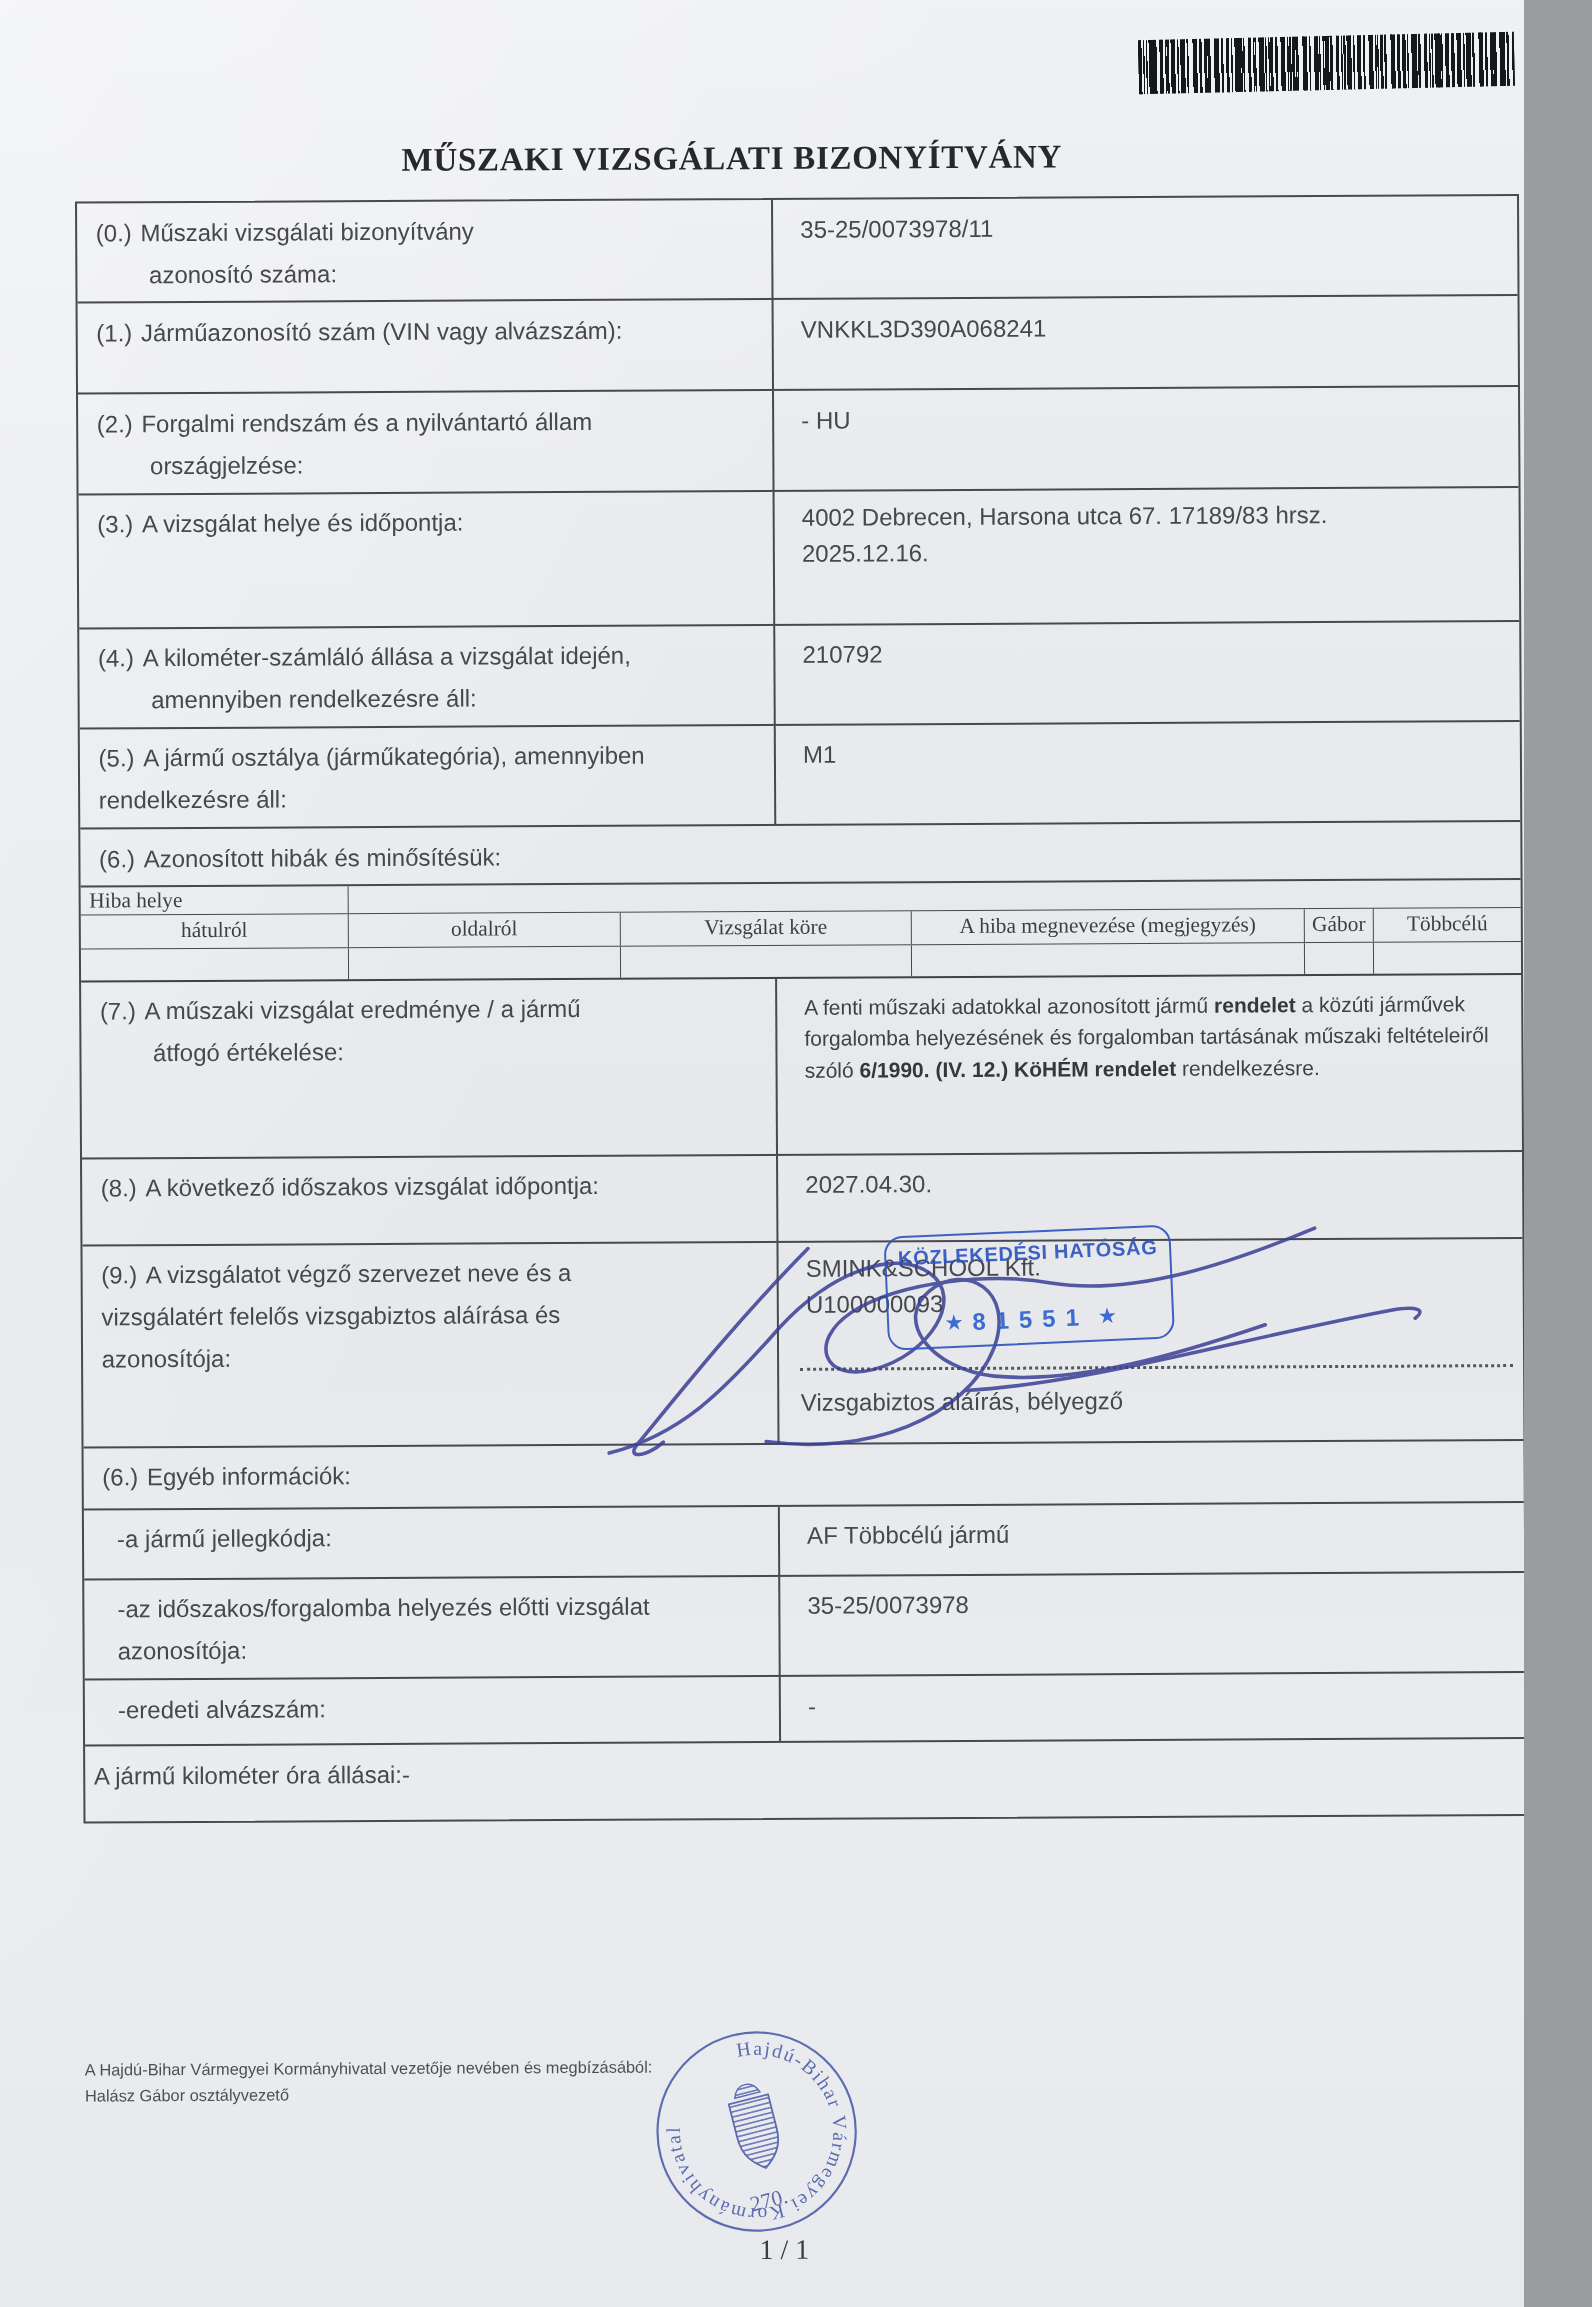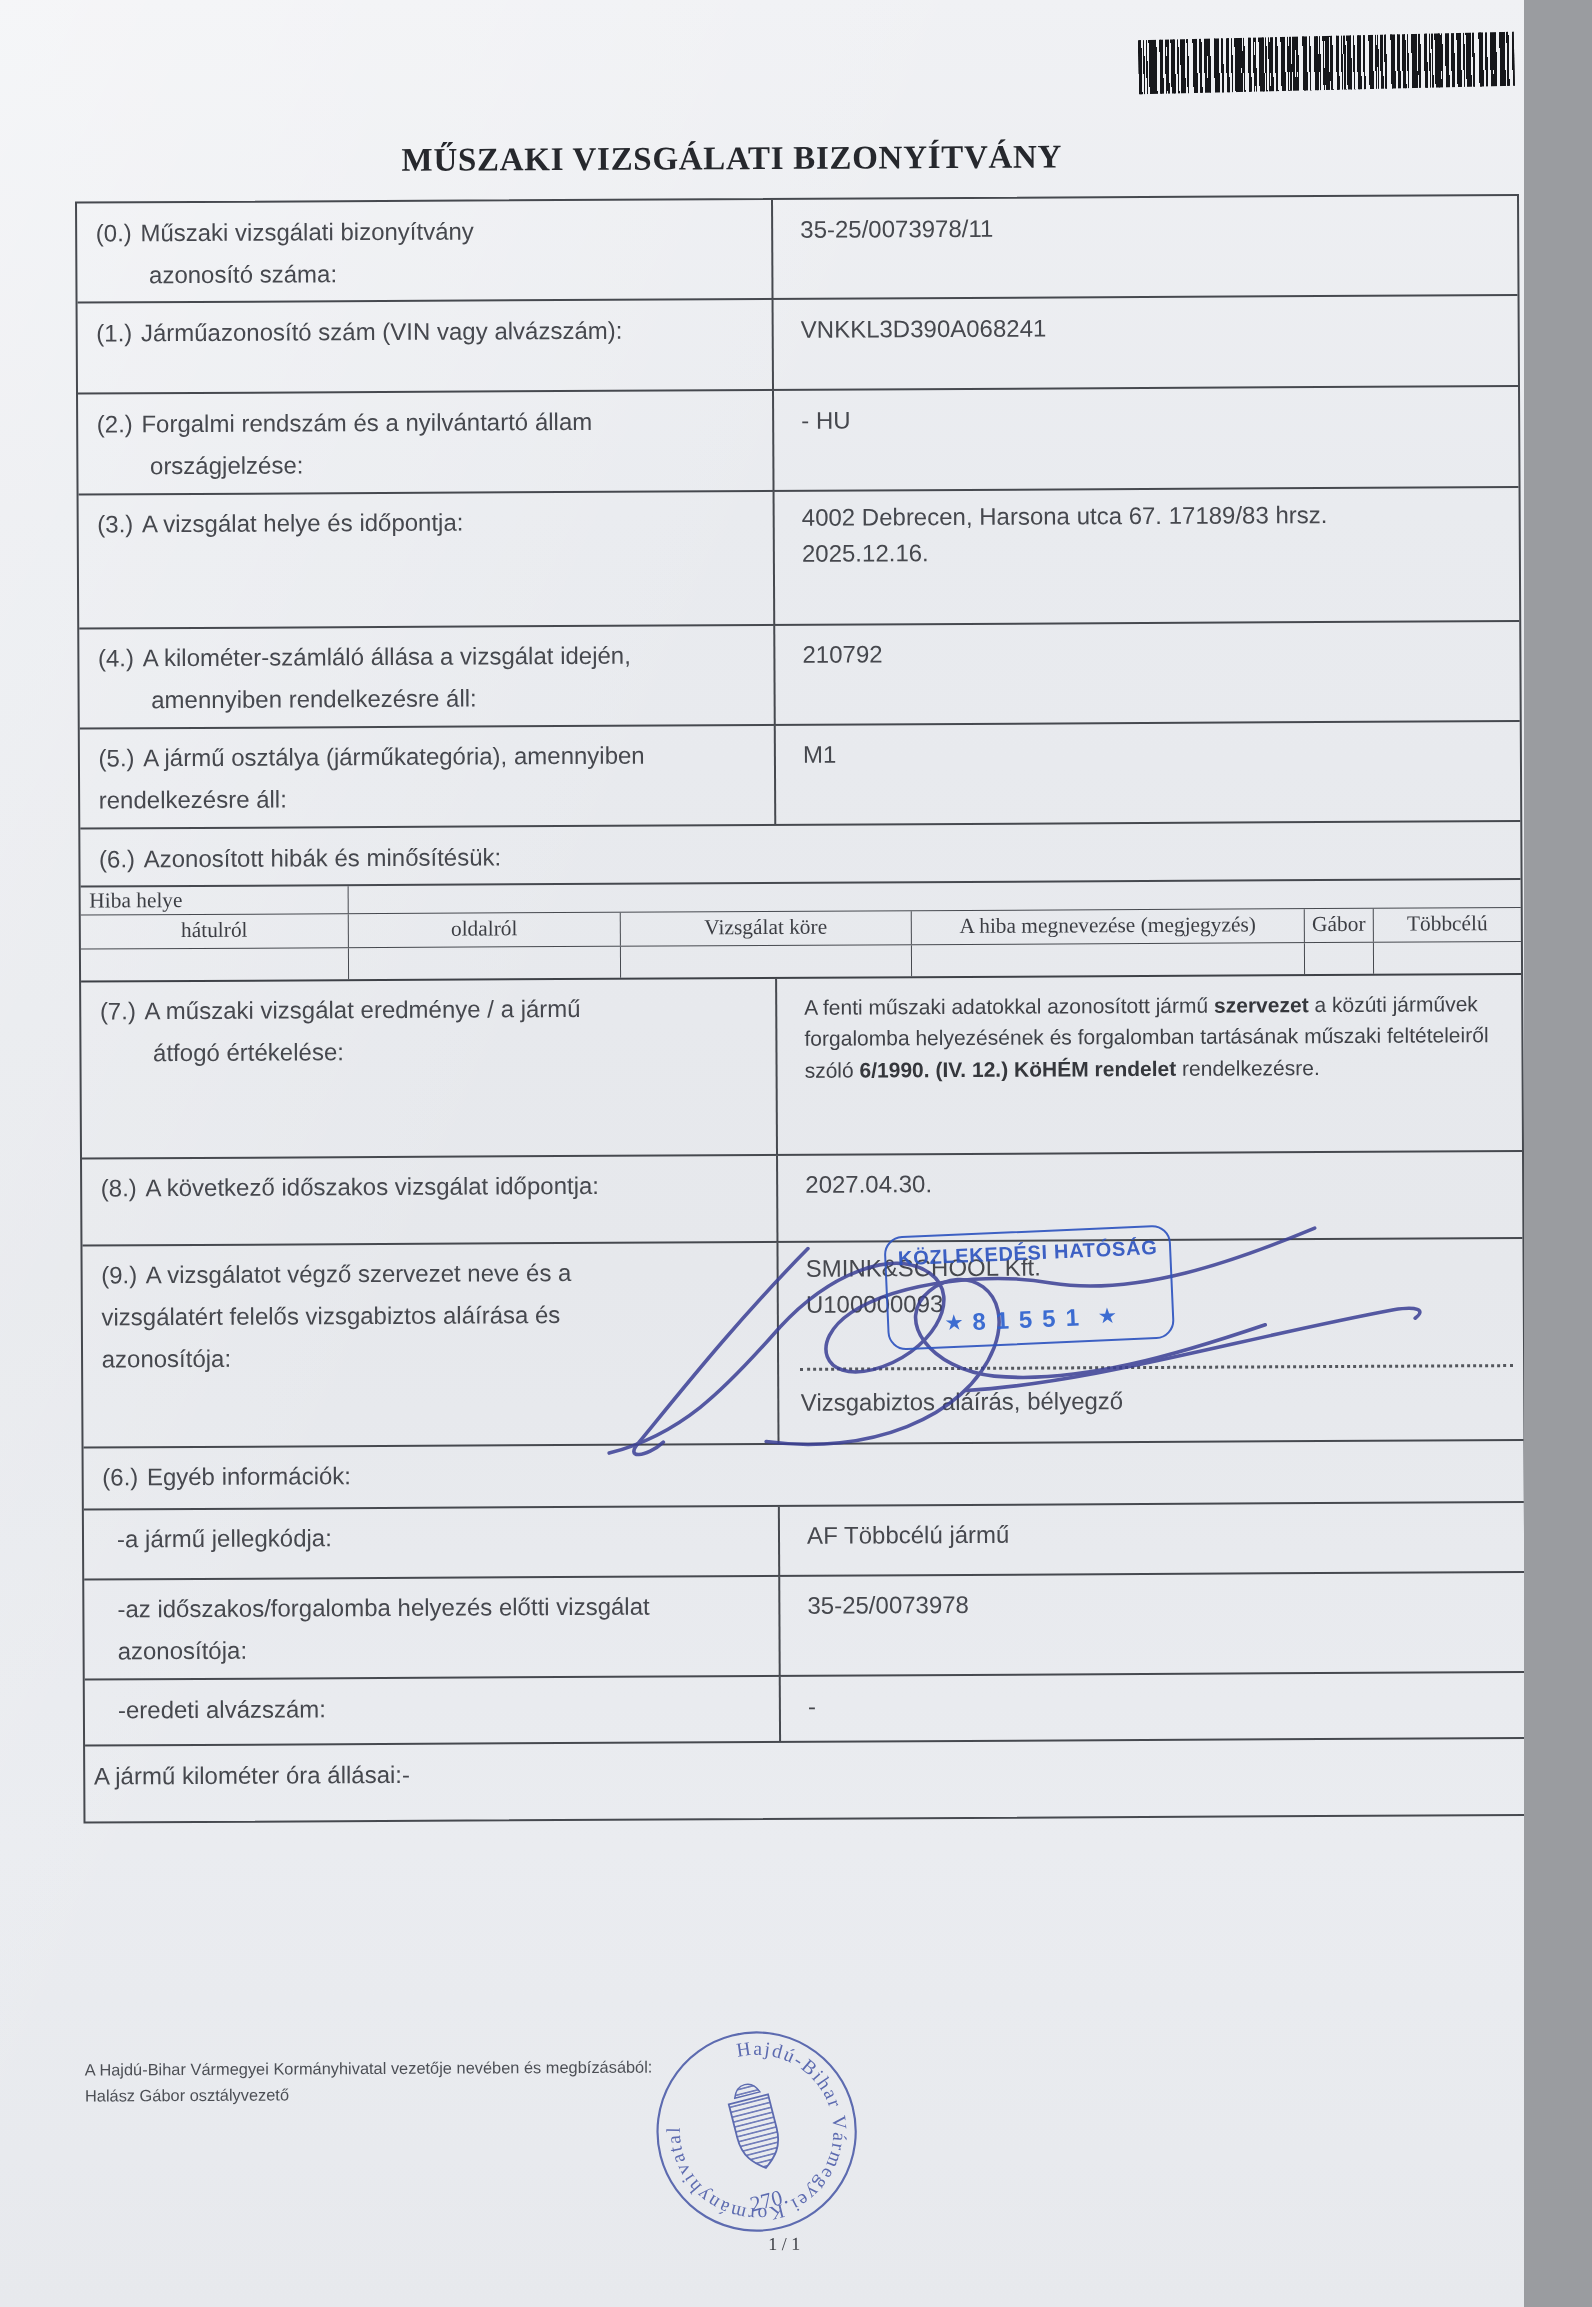--- a/index.html
+++ b/index.html
@@ -92,21 +92,21 @@
   .sb-title { text-align:center; margin-top:8.6px; font-weight:bold; font-size:20px; letter-spacing:0.7px; }
   .sb-num { position:absolute; bottom:8.6px; left:0; right:0; text-align:center; font-weight:bold; font-size:24px; color:#2e62cf; }
   .sb-num .n { letter-spacing:10px; margin:0 10px; }
   .sb-num .star { font-size:18.6px; vertical-align:2.1px; }
 
   .roundstamp { position:absolute; left:643px; top:2023px; width:217px; height:217px; transform:rotate(-14deg); opacity:0.88; }
 
   
   .footer { position:absolute; left:80px; top:2053px; font-size:16.4px; line-height:1.6; color:#4c4f55; }
   .page-num { position:absolute; left:700px; top:2234px; width:157px; text-align:center;
-    font-family:"Liberation Serif", serif; font-size:18px; color:#3b3d43; }
+    font-family:"Liberation Serif", serif; font-size:28px; color:#3b3d43; }
 </style>
 </head>
 <body>
 
 <div class="page">
   <div class="sheet">
 
     <div class="barcode"></div>
 
     <h1 class="title">MŰSZAKI VIZSGÁLATI BIZONYÍTVÁNY</h1>
@@ -190,21 +190,21 @@
           <div class="c w6"></div>
         </div>
       </div>
 
       <div class="row h-r7">
         <div class="lc">
           <div><span class="num">(7.)</span><span>A műszaki vizsgálat eredménye / a jármű</span></div>
           <div class="l2">átfogó értékelése:</div>
         </div>
         <div class="vc">
-          <div class="v7"><span>A fenti műszaki adatokkal azonosított jármű </span><b>szervezet</b><span> a közúti járművek forgalomba helyezésének és forgalomban tartásának műszaki feltételeiről szóló </span><b>6/1990. (IV. 12.) KöHÉM rendelet</b><span> rendelkezésre.</span></div>
+          <div class="v7"><span>A fenti műszaki adatokkal azonosított jármű </span><b>rendelet</b><span> a közúti járművek forgalomba helyezésének és forgalomban tartásának műszaki feltételeiről szóló </span><b>6/1990. (IV. 12.) KöHÉM rendelet</b><span> rendelkezésre.</span></div>
         </div>
       </div>
 
       <div class="row h-r8">
         <div class="lc">
           <div><span class="num">(8.)</span><span>A következő időszakos vizsgálat időpontja:</span></div>
         </div>
         <div class="vc">2027.04.30.</div>
       </div>
 

